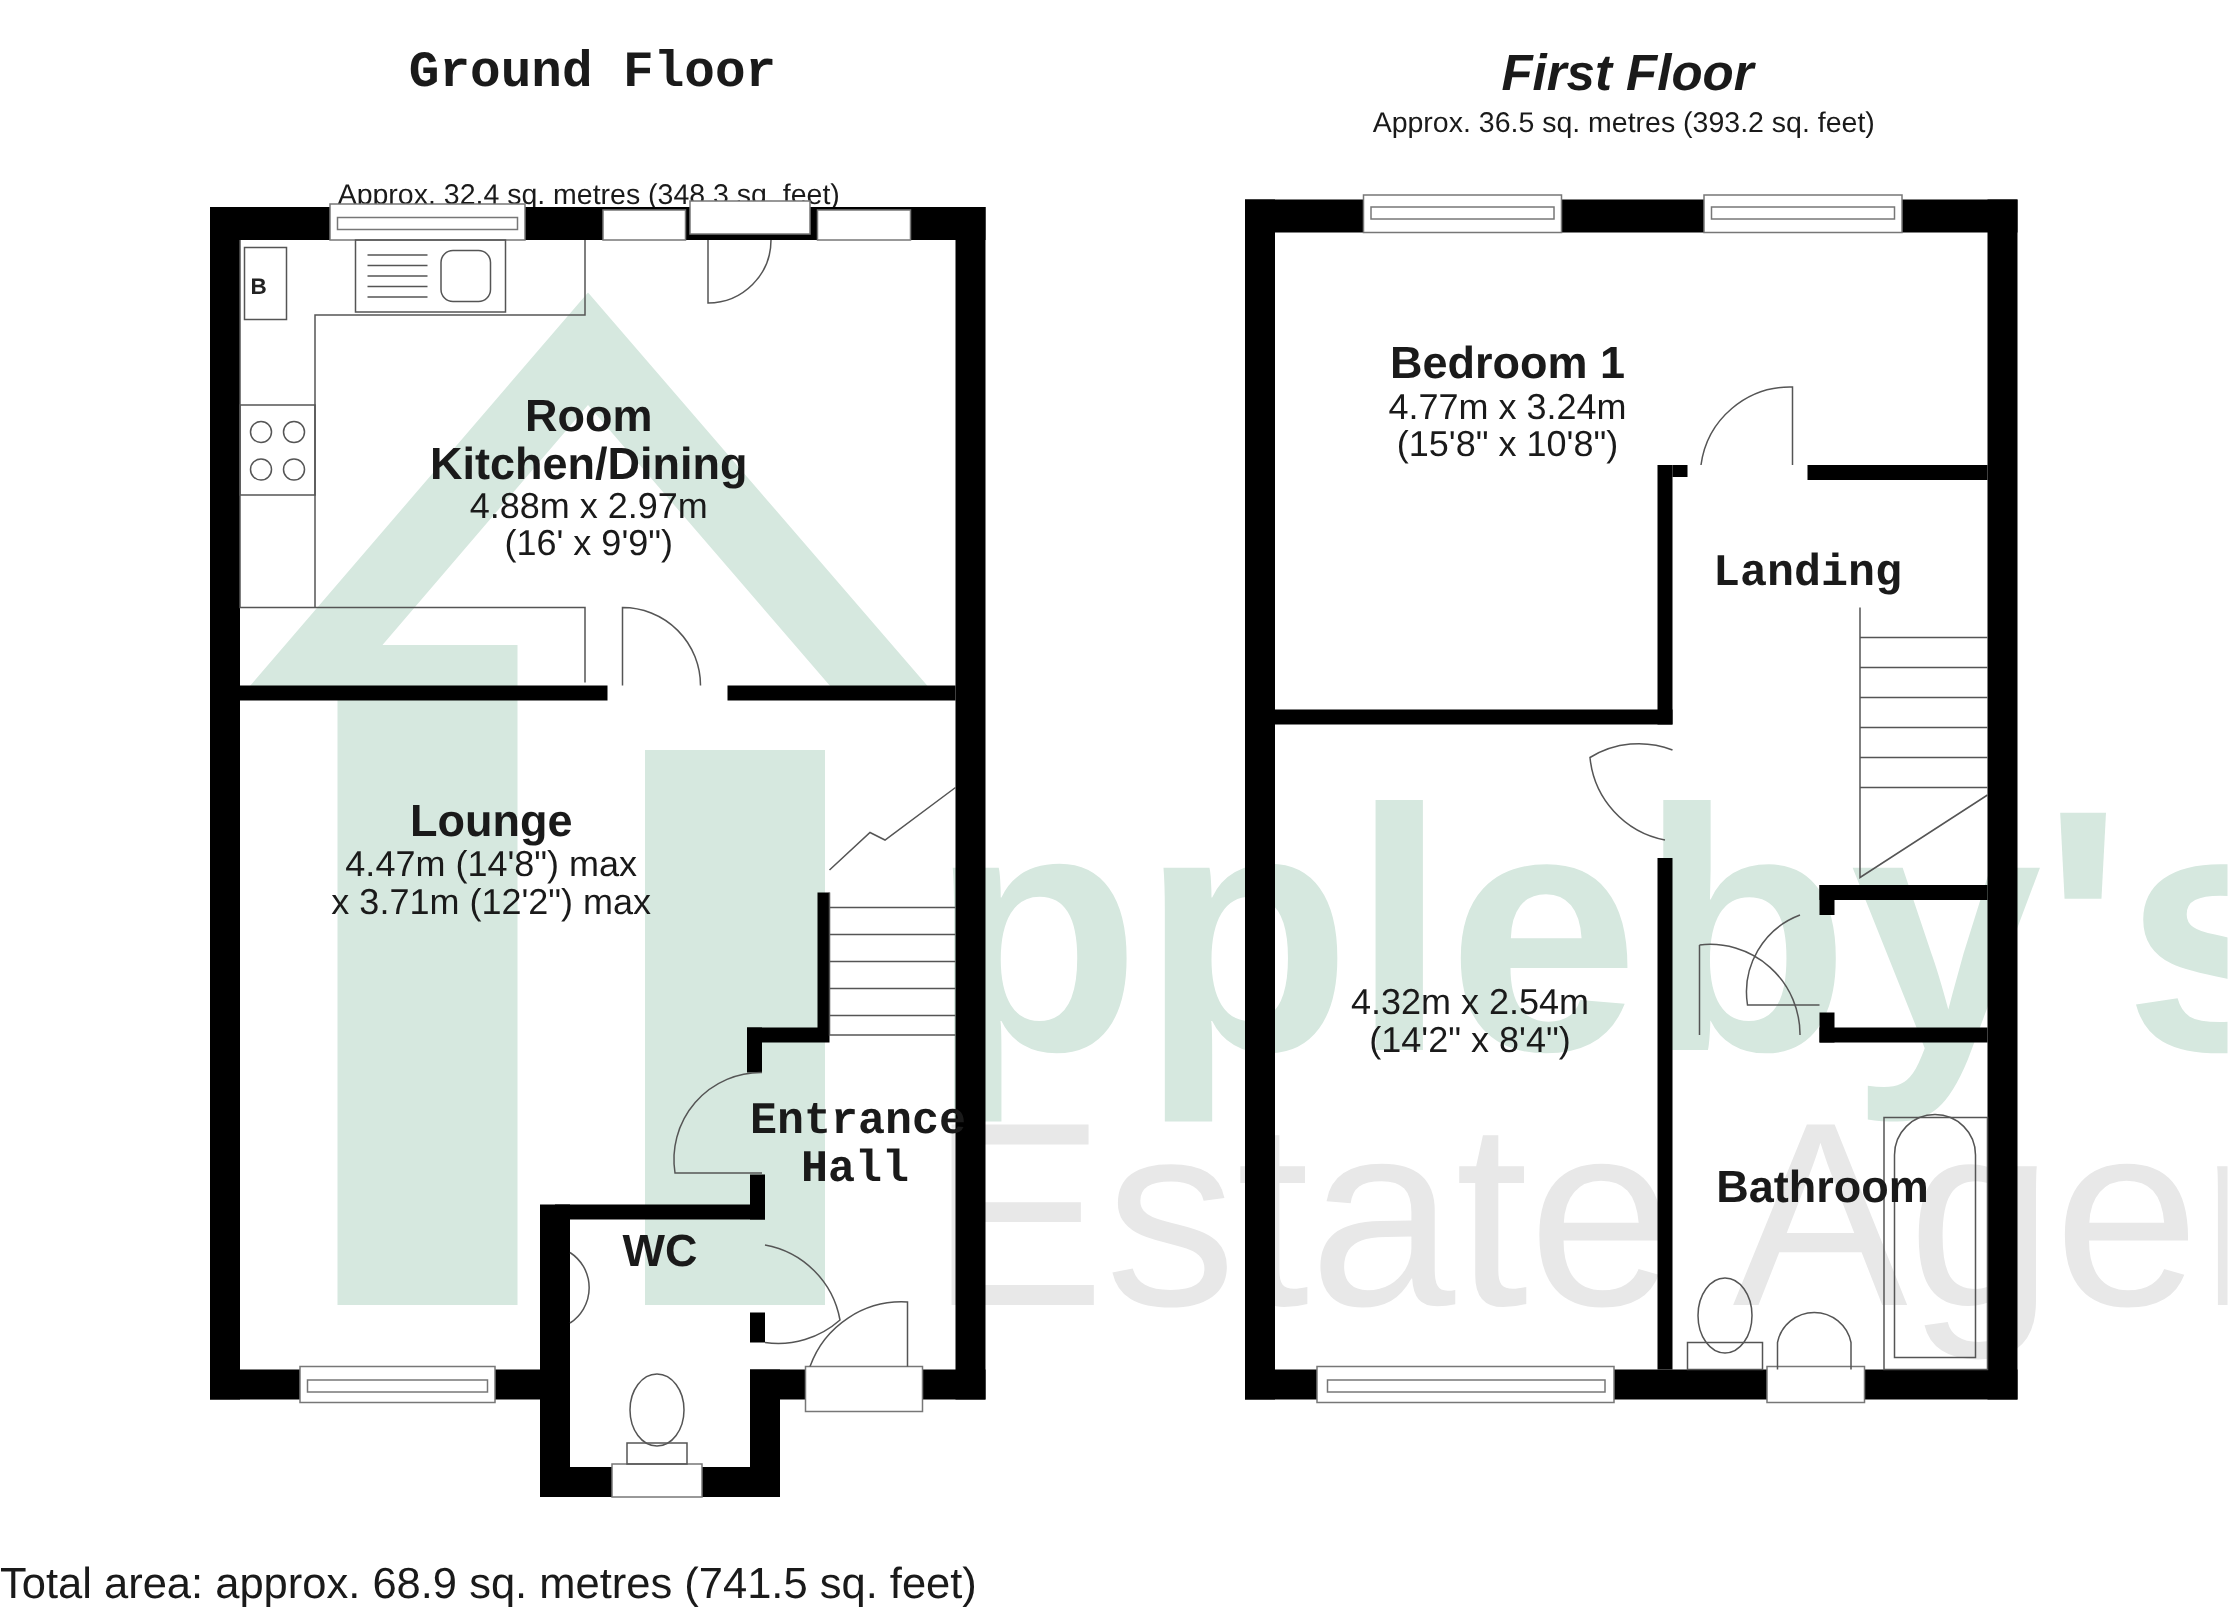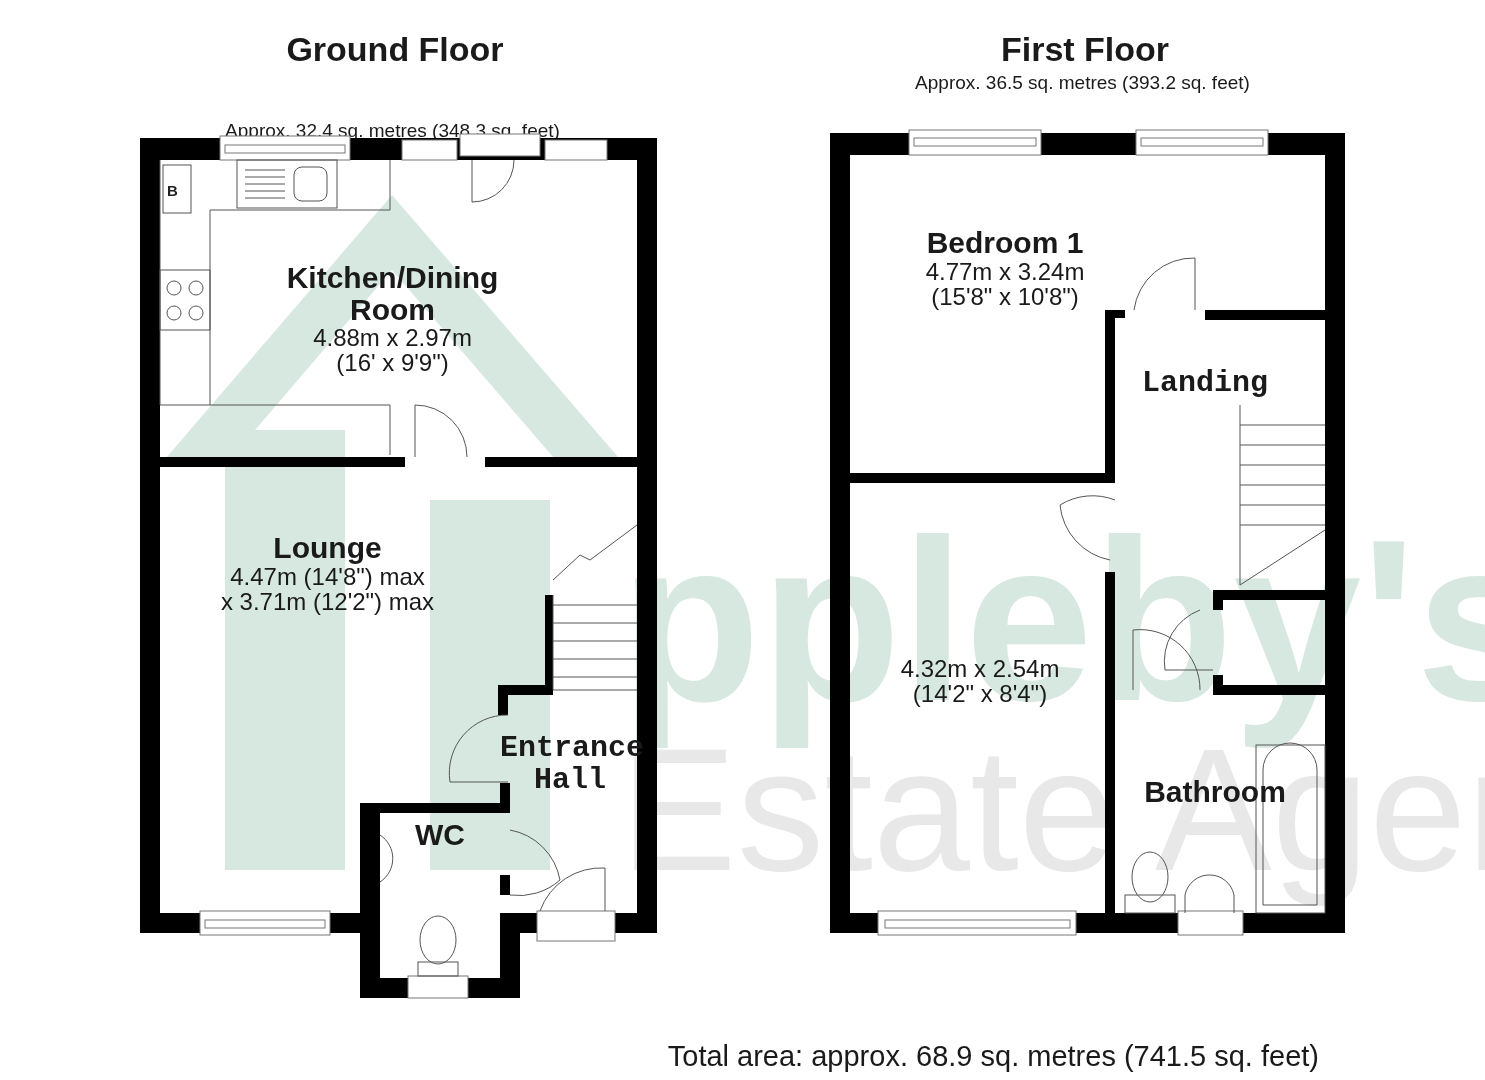--- a/index.html
+++ b/index.html
@@ -1,30 +1,30 @@
 <!DOCTYPE html>
 <html><head>
 <meta charset="utf-8">
 <style>
   html, body { margin:0; padding:0; background:#ffffff; }
   body { width:1485px; height:1080px; position:relative; overflow:hidden; font-family:"Liberation Sans", sans-serif; color:#1a1a1a; }
   .title { position:absolute; text-align:center; font-weight:bold; font-size:34px; }
   .subtitle { position:absolute; text-align:center; font-size:19px; }
-  .total { position:absolute; left:0; width:1285px; top:1040px; text-align:right; font-size:29px;margin-left:34px; }
+  .total { position:absolute; left:0; width:1285px; top:1040px; text-align:left; font-size:29px; }
   svg.plan { position:absolute; left:0; top:0; }
   .room { position:absolute; text-align:center; line-height:1.05; }
   .room .name { font-weight:bold; font-size:30px; display:block; }
   .room .dim { font-size:24px; display:block; }
 </style>
 </head>
 <body>
 
-<div class="title" style="left:140px;width:510px;top:30px;">Ground Floor</div>
+<div class="title" style="left:140px;width:510px;top:30px;font-family:Liberation Mono, monospace;">Ground Floor</div>
 <div class="subtitle" style="left:140px;width:505px;top:72px;margin-top:48px;">Approx. 32.4 sq. metres (348.3 sq. feet)</div>
-<div class="title" style="left:830px;width:510px;top:30px;">First Floor</div>
+<div class="title" style="left:830px;width:510px;top:30px;font-style:italic;">First Floor</div>
 <div class="subtitle" style="left:830px;width:505px;top:72px;">Approx. 36.5 sq. metres (393.2 sq. feet)</div>
 
 <svg class="plan" width="1485" height="1080" viewBox="0 0 1485 1080">
 
   <g fill="#d6e8df">
     <polygon points="160,465 392,195 625,465 560,465 392,270 225,465"></polygon>
     <rect x="225" y="430" width="120" height="440"></rect>
     <rect x="430" y="500" width="120" height="370"></rect>
     <rect x="225" y="600" width="325" height="60" opacity="0"></rect>
   </g>
@@ -153,22 +153,22 @@
     <path d="M1263,905 L1263,770 A27,27 0 0 1 1317,770 L1317,905 Z"></path>
 
     <ellipse cx="1150" cy="877" rx="18" ry="25"></ellipse>
     <rect x="1125" y="895" width="50" height="18"></rect>
 
     <path d="M1185,913 L1185,895 A25,25 0 0 1 1234,895 L1234,913"></path>
   </g>
 </svg>
 
 <div class="room" style="left:240px;width:305px;top:262px;">
+  <span class="name">Room</span>
   <span class="name">Kitchen/Dining</span>
-  <span class="name">Room</span>
   <span class="dim">4.88m x 2.97m</span>
   <span class="dim">(16' x 9'9")</span>
 </div>
 <div class="room" style="left:180px;width:295px;top:532px;">
   <span class="name">Lounge</span>
   <span class="dim">4.47m (14'8") max</span>
   <span class="dim">x 3.71m (12'2") max</span>
 </div>
 <div class="room" style="left:500px;width:140px;top:733px;font-family:Liberation Mono, monospace;">
   <span class="name">Entrance</span>

